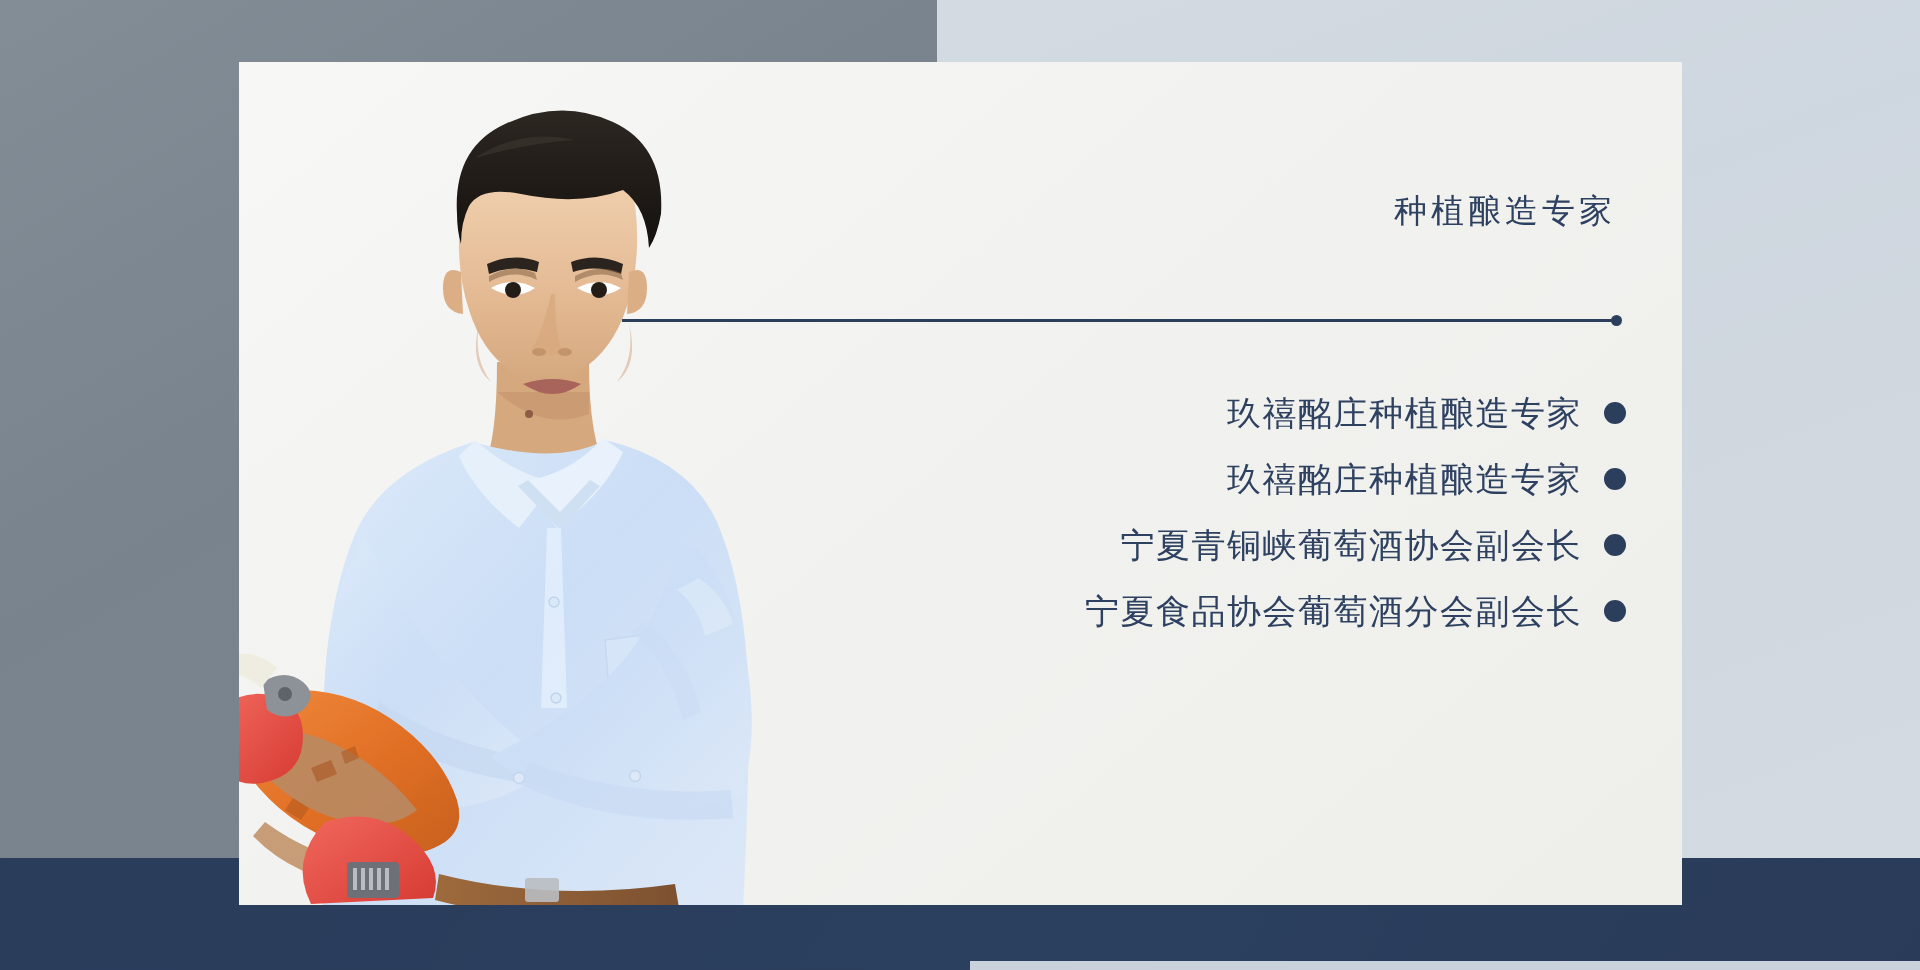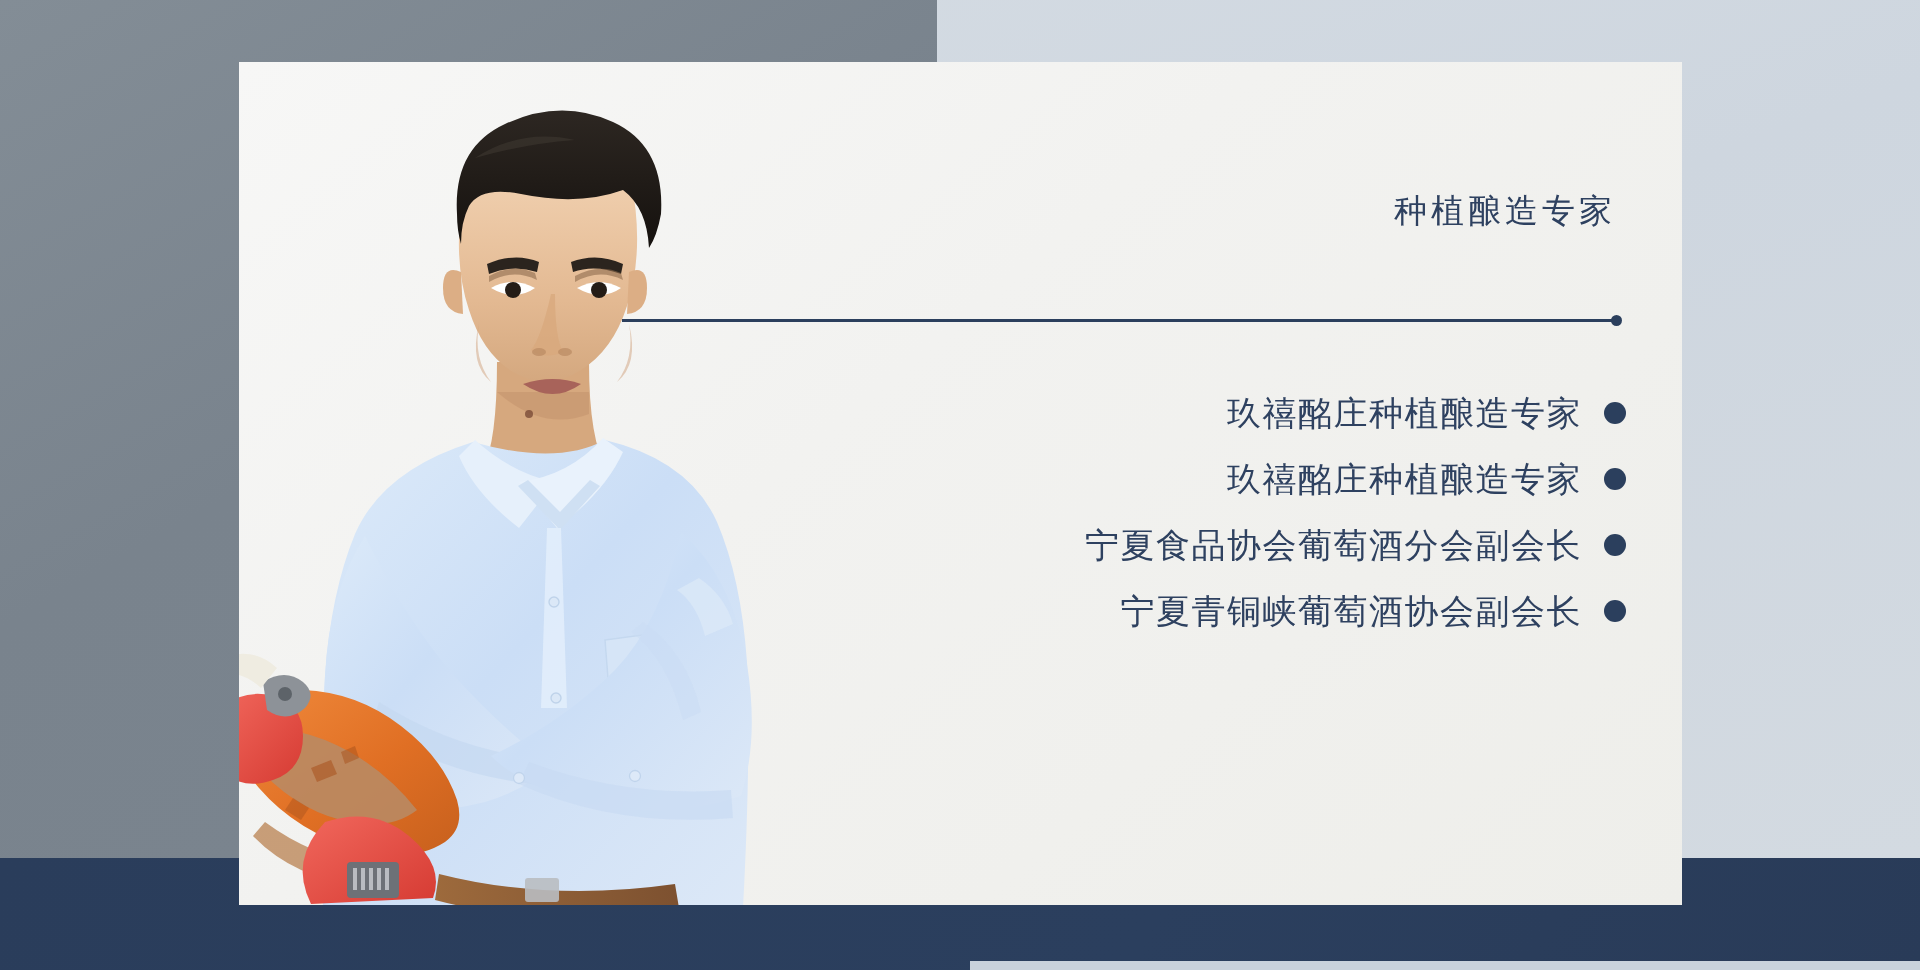--- a/index.html
+++ b/index.html
@@ -276,23 +276,23 @@
     <div class="cred-list">
       <div class="cred-row">
         <span class="cred-text">玖禧酩庄种植酿造专家</span>
         <span class="cred-dot"></span>
       </div>
       <div class="cred-row">
         <span class="cred-text">玖禧酩庄种植酿造专家</span>
         <span class="cred-dot"></span>
       </div>
       <div class="cred-row">
+        <span class="cred-text">宁夏青铜峡葡萄酒协会副会长</span>
+        <span class="cred-dot"></span>
+      </div>
+      <div class="cred-row">
         <span class="cred-text">宁夏食品协会葡萄酒分会副会长</span>
-        <span class="cred-dot"></span>
-      </div>
-      <div class="cred-row">
-        <span class="cred-text">宁夏青铜峡葡萄酒协会副会长</span>
         <span class="cred-dot"></span>
       </div>
     </div>
 
   </div>
 </div>
 
 </body></html>

